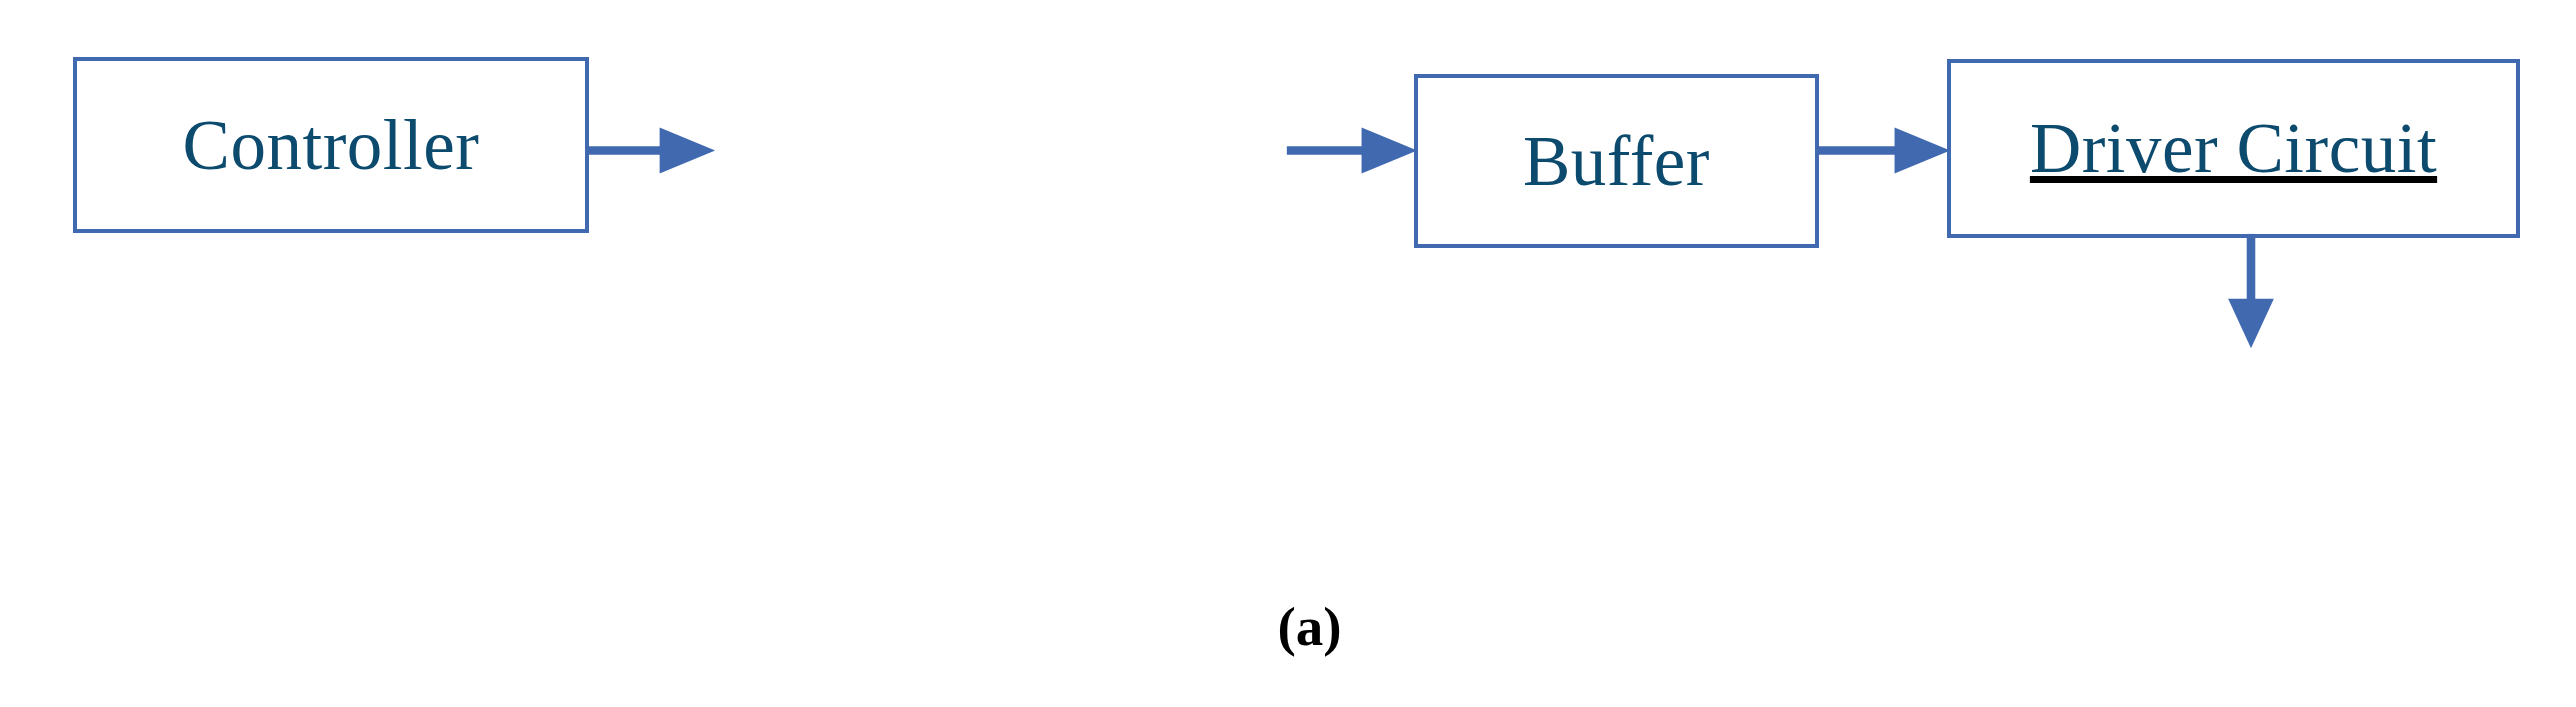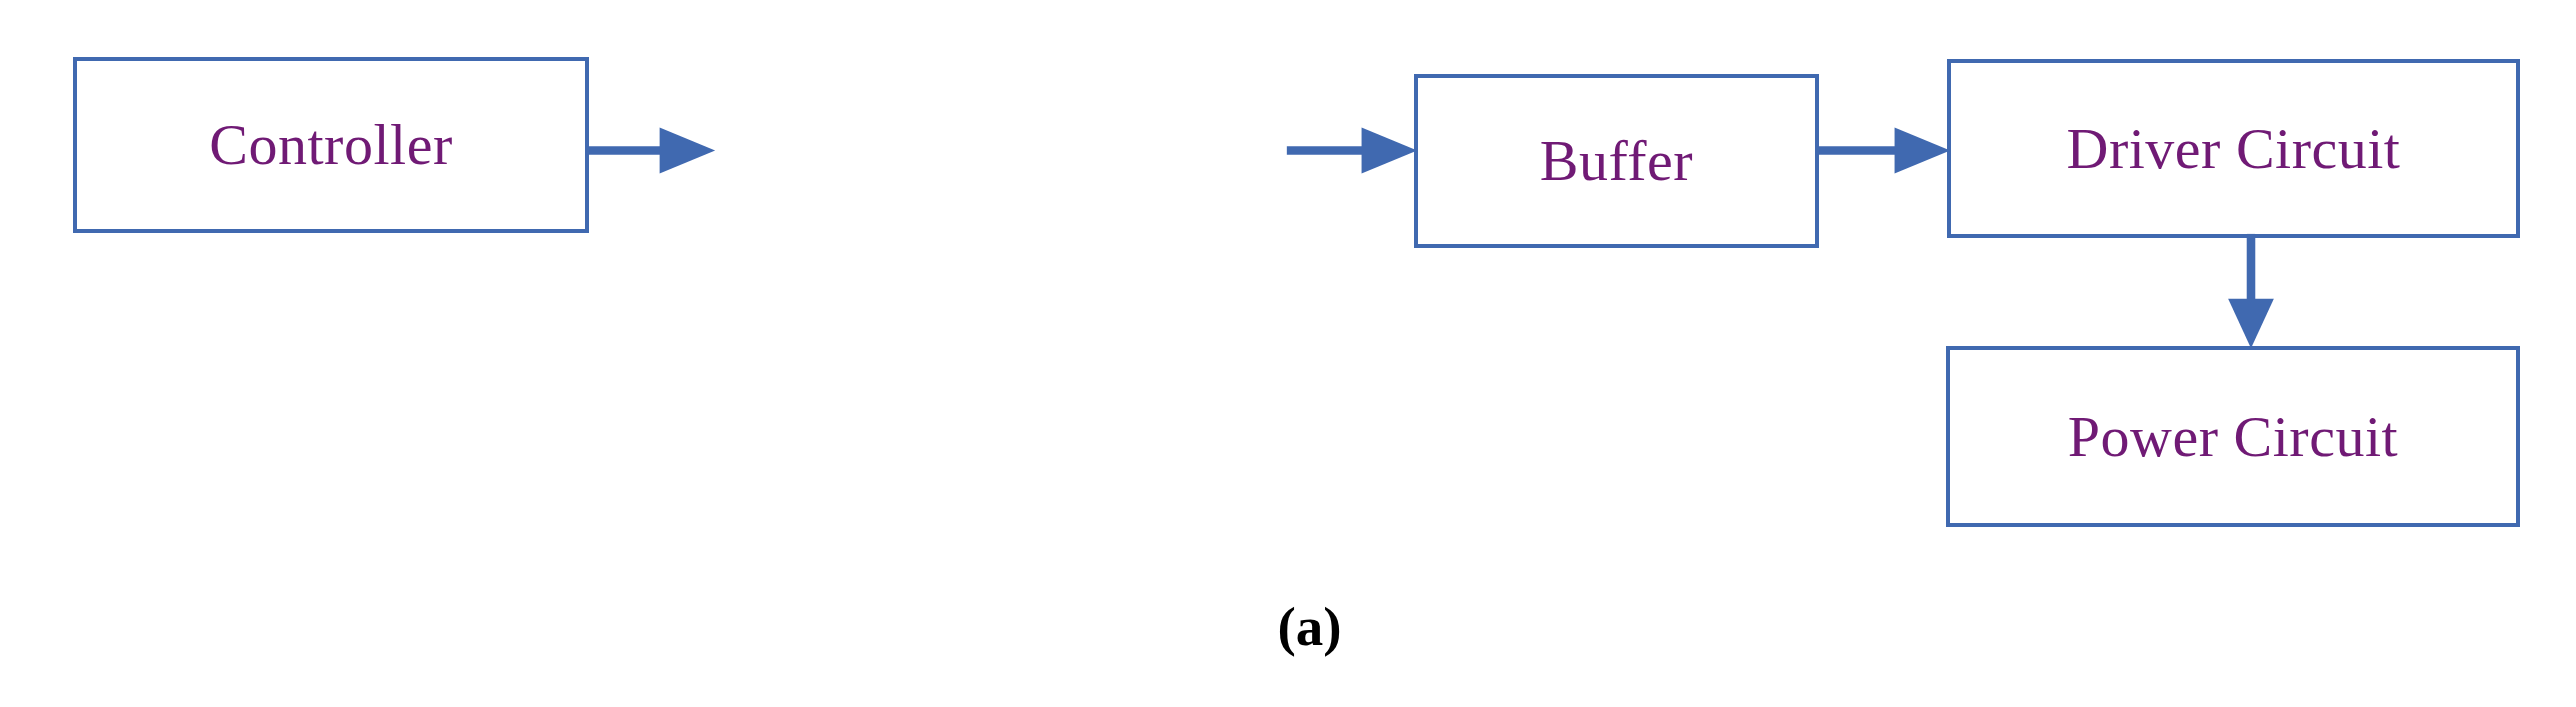--- a/index.html
+++ b/index.html
@@ -19,24 +19,24 @@
   .blk {
     position: absolute;
     box-sizing: border-box;
     background: #ffffff;
     border: 4.8px solid #4069b0;
     display: flex;
     align-items: center;
     justify-content: center;
   }
   .blk-label {
-    color: #701a75;
+    color: #0c4a6e;
     font-family: "Liberation Serif", "DejaVu Serif", serif;
     font-weight: 400;
-    font-size: 58px;
+    font-size: 71px;
     line-height: 1;
     white-space: nowrap;
     letter-spacing: 0.5px;
   }
   .conn {
     position: absolute;
     overflow: visible;
   }
   .caption {
     position: absolute;
@@ -45,21 +45,21 @@
     font-weight: 700;
     font-size: 55px;
     line-height: 1;
     white-space: nowrap;
   }
 
   
   #blk-controller   { left: 73px;   top: 57px;  width: 516px; height: 176px; }
   #blk-opto         { left: 712px;  top: 55px;  width: 577px; height: 178px; }
   #blk-buffer       { left: 1414px; top: 59px;  width: 405px; height: 174px; margin-top: 15px; }
-  #blk-driver       { left: 1947px; top: 59px;  width: 573px; height: 179px; }
+  #blk-driver       { left: 1947px; top: 59px;  width: 573px; height: 179px; text-decoration: underline; }
   #blk-power        { left: 1946px; top: 346px; width: 574px; height: 181px; }
 
   
   #conn-1 { left: 583px;  top: 115px; width: 136px; height: 71px; }
   #conn-2 { left: 1283px; top: 115px; width: 138px; height: 71px; }
   #conn-3 { left: 1814px; top: 115px; width: 140px; height: 71px; }
   #conn-4 { left: 2207px; top: 232px; width: 88px;  height: 120px; }
 
   #caption-a { left: 1252px; top: 599px; width: 115px; text-align: center; }
 </style>
@@ -74,23 +74,20 @@
 
 
   <div class="blk" id="blk-buffer">
     <span class="blk-label">Buffer</span>
   </div>
 
   <div class="blk" id="blk-driver">
     <span class="blk-label">Driver Circuit</span>
   </div>
 
-  <div class="blk" id="blk-power">
-    <span class="blk-label">Power Circuit</span>
-  </div>
 
   <svg class="conn" id="conn-1" viewBox="0 0 142 74">
     <line x1="4" y1="37" x2="86" y2="37" stroke="#4069b0" stroke-width="9"></line>
     <polygon points="80,13 138,37 80,61" fill="#4069b0"></polygon>
   </svg>
 
   <svg class="conn" id="conn-2" viewBox="0 0 144 74">
     <line x1="4" y1="37" x2="88" y2="37" stroke="#4069b0" stroke-width="9"></line>
     <polygon points="82,13 140,37 82,61" fill="#4069b0"></polygon>
   </svg>

